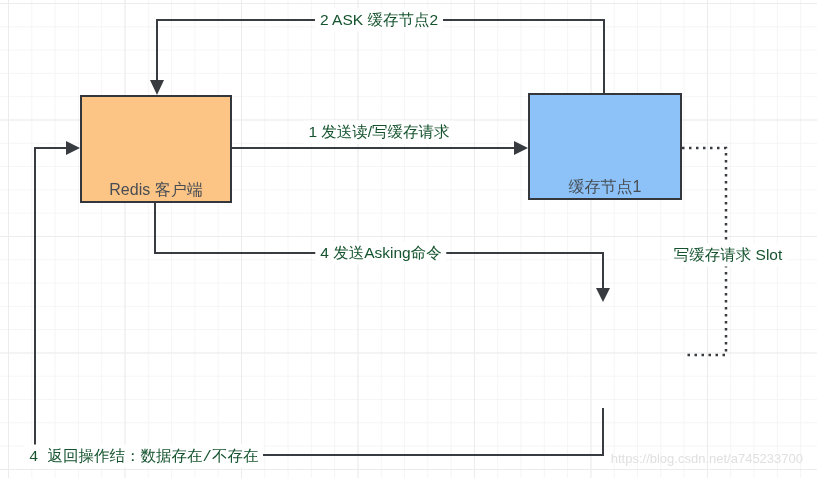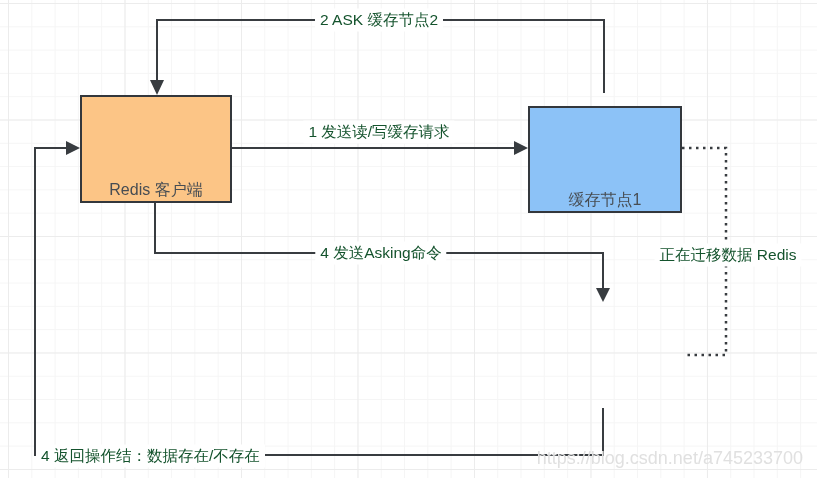--- a/index.html
+++ b/index.html
@@ -23,36 +23,36 @@
   svg.wires polygon{fill:#383c40;stroke:none;}
   .node{
     position:absolute;
     box-sizing:border-box;
     border:2px solid #33373c;
     display:flex;align-items:flex-end;justify-content:center;
     font-size:16px;color:#474d53;
     text-align:center;
   }
   .node.client{left:80px;top:95px;width:152px;height:108px;background:#fcc586;}
-  .node.cache1{left:528px;top:106px;width:154px;height:107px;background:#8cc2f7;}
+  .node.cache1{left:528px;top:93px;width:154px;height:107px;background:#8cc2f7;}
   .node.cache2{left:527px;top:302px;width:155px;height:106px;background:#8cc2f7;}
   .edge-label{
     position:absolute;
     transform:translate(-50%,-50%);
     background:#ffffff;
     padding:1px 5px;
     font-size:15.5px;color:#14532d;
     white-space:nowrap;
   }
   .edge-label.left-anchored{transform:translateY(-50%);}
   .watermark{
     position:absolute;
     right:14px;top:458px;
     transform:translateY(-50%);
-    font-size:18px;color:#e0e0e0;
+    font-size:13px;color:#e0e0e0;
     white-space:nowrap;
   }
 </style>
 </head>
 <body>
 
 <div class="canvas">
 
   <svg class="wires" viewBox="0 0 817 478">
 
@@ -79,19 +79,19 @@
     <span>缓存节点1</span>
   </div>
 
 
   <div class="edge-label" style="left:379px;top:20px;">2 ASK 缓存节点2</div>
 
   <div class="edge-label" style="left:379px;top:132px;">1 发送读/写缓存请求</div>
 
   <div class="edge-label" style="left:381px;top:253px;">4 发送Asking命令</div>
 
-  <div class="edge-label left-anchored" style="left:36px;top:456px;">4 返回操作结：数据存在/不存在</div>
+  <div class="edge-label left-anchored" style="left:24px;top:456px;font-family:Liberation Mono, monospace;">4 返回操作结：数据存在/不存在</div>
 
-  <div class="edge-label" style="left:728px;top:255px;">正在迁移数据 Redis</div>
+  <div class="edge-label" style="left:728px;top:255px;">写缓存请求 Slot</div>
 
   <div class="watermark">https://blog.csdn.net/a745233700</div>
 
 </div>
 
 </body></html>

